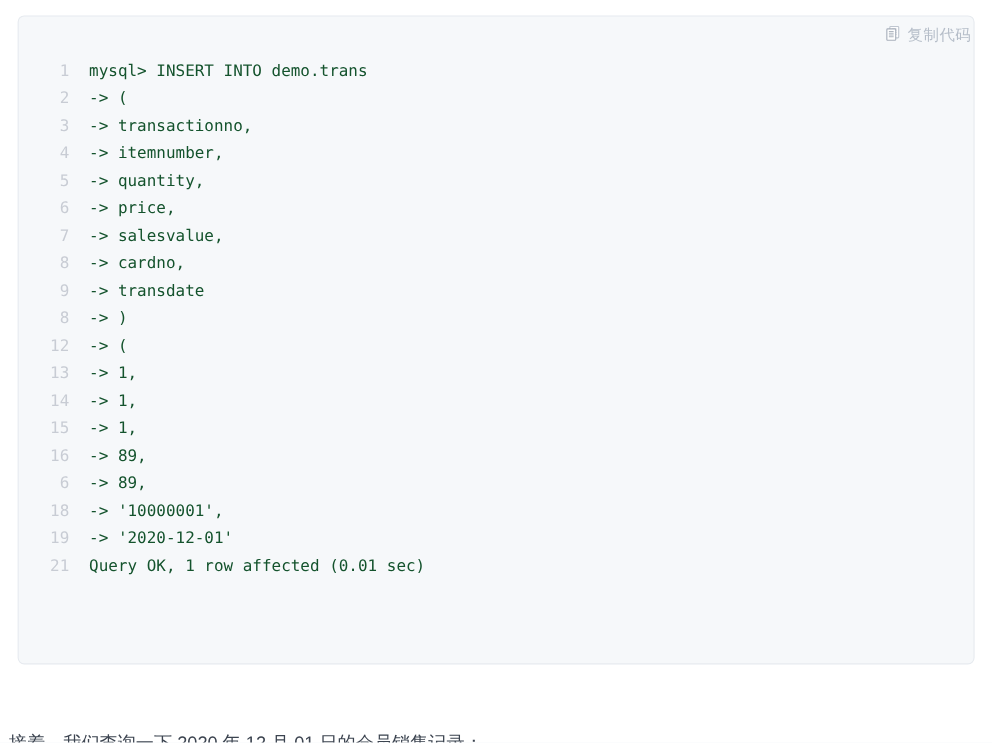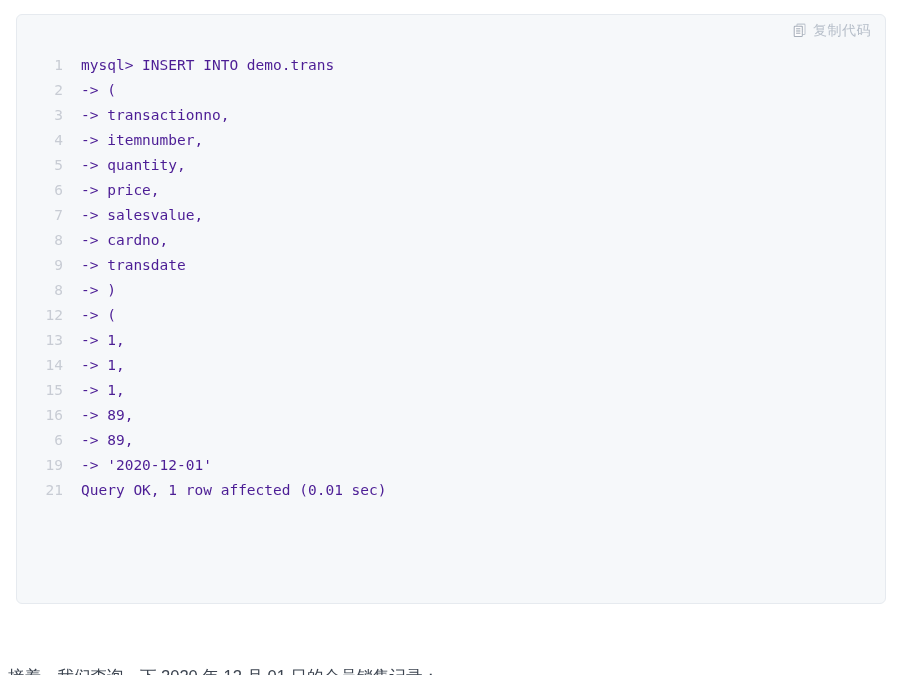--- a/index.html
+++ b/index.html
@@ -30,24 +30,24 @@
     height: 590px;
     box-sizing: border-box;
     background: #f6f8fa;
     border: 1px solid #e6eaef;
     border-radius: 6px;
     overflow: hidden;
   }
 
   .copy-bar {
     position: absolute;
-    right: 14px;
+    right: 2px;
     top: 8px;
     display: flex;
-    align-items: flex-start;
+    align-items: center;
     gap: 5px;
     cursor: pointer;
     user-select: none;
   }
   .copy-icon {
     width: 15px;
     height: 15px;
     display: block;
     flex: 0 0 auto;
     opacity: .85;
@@ -92,21 +92,21 @@
     font-size: 14.5px;
     color: #c8ccd4;
     user-select: none;
   }
 
   .lc {
     flex: 1 1 auto;
     padding-left: 18px;
     font-family: "DejaVu Sans Mono", "Liberation Mono", monospace;
     font-size: 14.5px;
-    color: #4c1d95;
+    color: #14532d;
     white-space: pre;
   }
 
   
   .body-paragraph {
     position: absolute;
     left: 8px;
     top: 645px;
     width: 880px;
     font-family: "Liberation Sans", sans-serif;
@@ -152,20 +152,21 @@
           <div class="code-line"><span class="ln">7</span><span class="lc">-&gt; salesvalue,</span></div>
           <div class="code-line"><span class="ln">8</span><span class="lc">-&gt; cardno,</span></div>
           <div class="code-line"><span class="ln">9</span><span class="lc">-&gt; transdate</span></div>
           <div class="code-line"><span class="ln">8</span><span class="lc">-&gt; )</span></div>
           <div class="code-line"><span class="ln">12</span><span class="lc">-&gt; (</span></div>
           <div class="code-line"><span class="ln">13</span><span class="lc">-&gt; 1,</span></div>
           <div class="code-line"><span class="ln">14</span><span class="lc">-&gt; 1,</span></div>
           <div class="code-line"><span class="ln">15</span><span class="lc">-&gt; 1,</span></div>
           <div class="code-line"><span class="ln">16</span><span class="lc">-&gt; 89,</span></div>
           <div class="code-line"><span class="ln">6</span><span class="lc">-&gt; 89,</span></div>
+          <div class="code-line"><span class="ln">18</span><span class="lc">-&gt; '10000001',</span></div>
           <div class="code-line"><span class="ln">19</span><span class="lc">-&gt; '2020-12-01'</span></div>
           <div class="code-line"><span class="ln">21</span><span class="lc">Query OK, 1 row affected (0.01 sec)</span></div>
         </div>
     </div>
 
   </div>
 
   <p class="body-paragraph">接着，我们查询一下 2020 年 12 月 01 日的会员销售记录：</p>
 
 </div>

